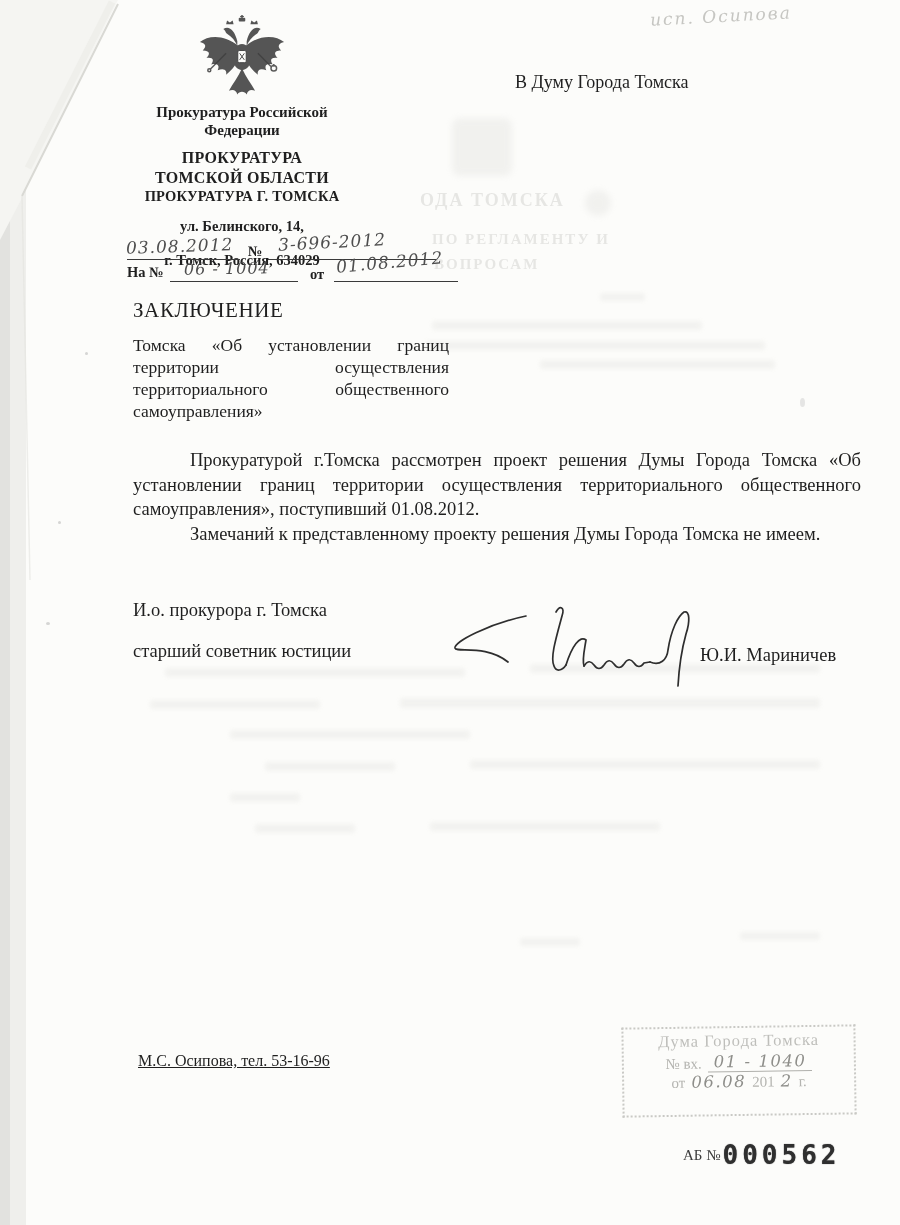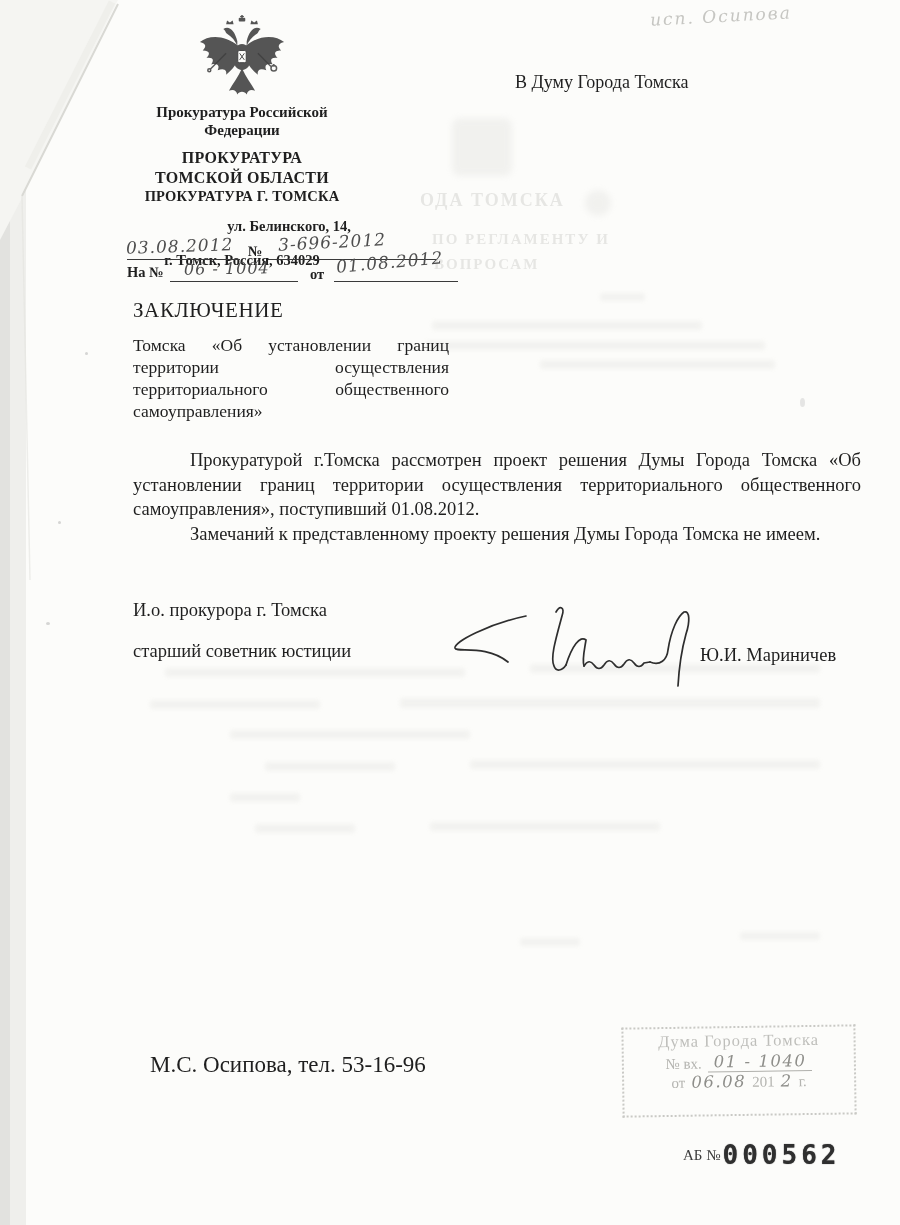--- a/index.html
+++ b/index.html
@@ -17,39 +17,39 @@
          font-weight:bold;letter-spacing:2px;z-index:2;font-family:"Liberation Serif",serif;}
   .ghost-stripe{position:absolute;background:#b9b9b4;opacity:.14;filter:blur(2px);
                 border-radius:3px;z-index:2;}
   .ghost-blob{position:absolute;background:#c2c2bd;opacity:.18;filter:blur(3px);z-index:2;}
   
   .letterhead{left:133px;top:15px;width:218px;text-align:center;z-index:3;}
   .lh-org{font-size:15px;font-weight:bold;line-height:18px;margin-top:2px;}
   .lh-region{font-size:16px;font-weight:bold;line-height:20px;margin-top:9px;letter-spacing:.3px;}
   .lh-city{font-size:14.5px;font-weight:bold;margin-top:0;letter-spacing:.2px;}
   .lh-addr{font-size:14.5px;font-weight:bold;line-height:16px;margin-top:18px;}
-  .lh-addr1{margin-top:13px;text-align:right;}
+  .lh-addr1{margin-top:13px;}
   
   .refline{position:absolute;border-bottom:1.4px solid #3a3a3a;height:0;z-index:3;}
   .reflabel{position:absolute;font-size:14.5px;font-weight:bold;z-index:3;}
   .hand{position:absolute;font-family:"DejaVu Serif",serif;font-style:italic;
         color:#4e4e4e;white-space:nowrap;z-index:4;letter-spacing:1px;}
   .pencil{position:absolute;font-family:"DejaVu Serif",serif;font-style:italic;
           color:#c6c6c2;white-space:nowrap;z-index:2;letter-spacing:2px;}
   
   .recipient{left:515px;top:72px;font-size:18px;z-index:3;}
   .title-block{left:133px;top:298px;width:316px;z-index:3;}
   .doc-title{font-size:21px;font-weight:normal;letter-spacing:.6px;margin:0 0 11px 0;}
   .subtitle-line{font-size:17.5px;line-height:22px;text-align:justify;text-align-last:justify;}
   .subtitle-line:last-child{text-align-last:left;}
   .body-text{left:133px;top:448px;width:728px;z-index:3;}
   .body-text p{margin:0;font-size:18.5px;line-height:24.5px;text-align:justify;text-indent:57px;}
   .sig-line{position:absolute;font-size:18.5px;z-index:3;}
   .sig-svg{position:absolute;z-index:3;}
-  .executor{left:150px;top:1052px;font-size:23px;z-index:3;}
+  .executor{left:138px;top:1052px;font-size:16px;z-index:3;text-decoration:underline;}
   
   .reg-stamp{left:622px;top:1026px;width:230px;height:86px;z-index:3;
              border:2px dotted #c9c9c5;transform:rotate(-.8deg);
              color:#b4b4b0;font-family:"Liberation Serif",serif;}
   .stamp-org{text-align:center;font-size:16.5px;letter-spacing:1px;margin-top:3px;opacity:.85;}
   .stamp-row{display:flex;align-items:flex-end;justify-content:center;gap:6px;font-size:15px;}
   .stamp-row2{margin-top:1px;}
   .stamp-hand{font-family:"DejaVu Serif",serif;font-style:italic;color:#8e8e8a;
               font-size:16.5px;letter-spacing:1.5px;}
   .stamp-underline{border-bottom:1px solid #b0b0ac;padding:0 6px;}

